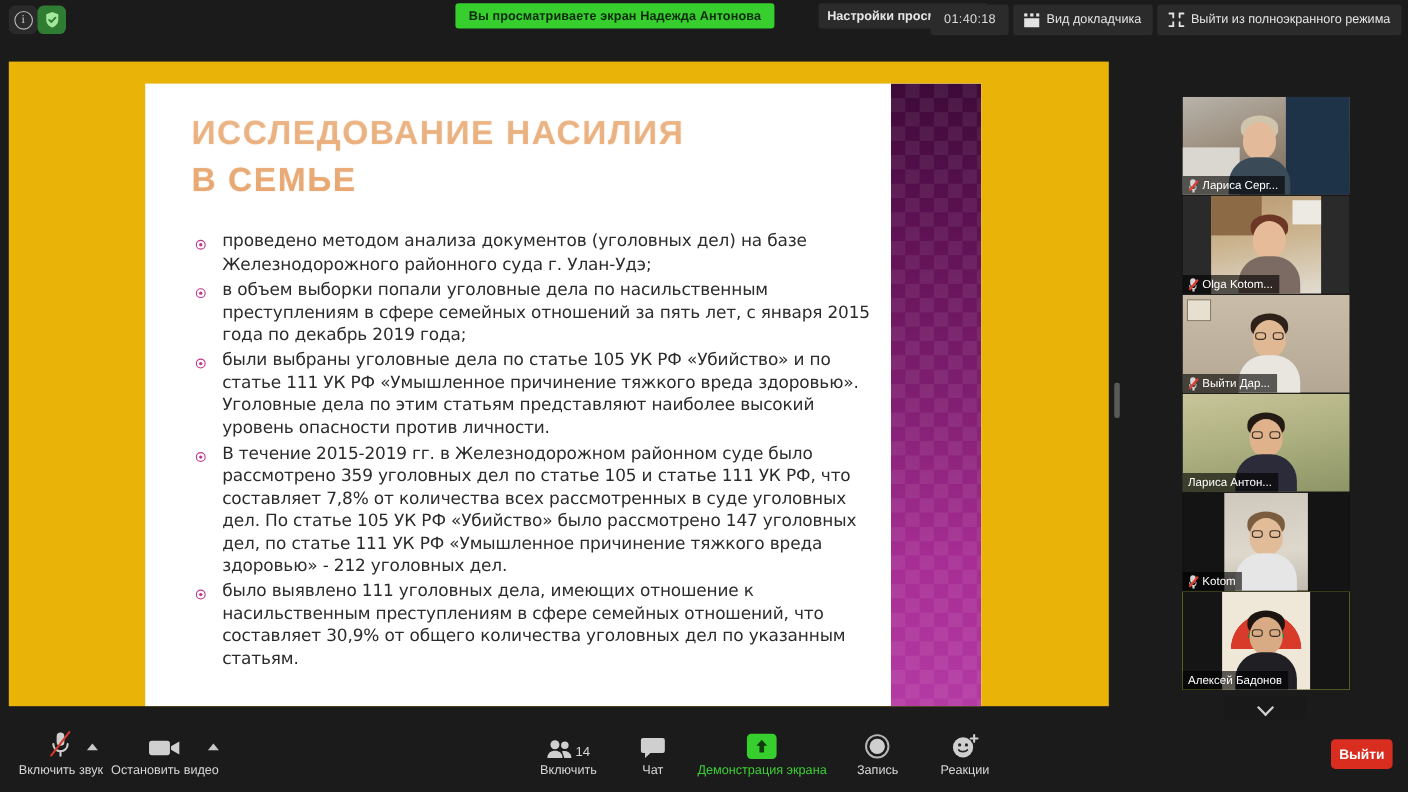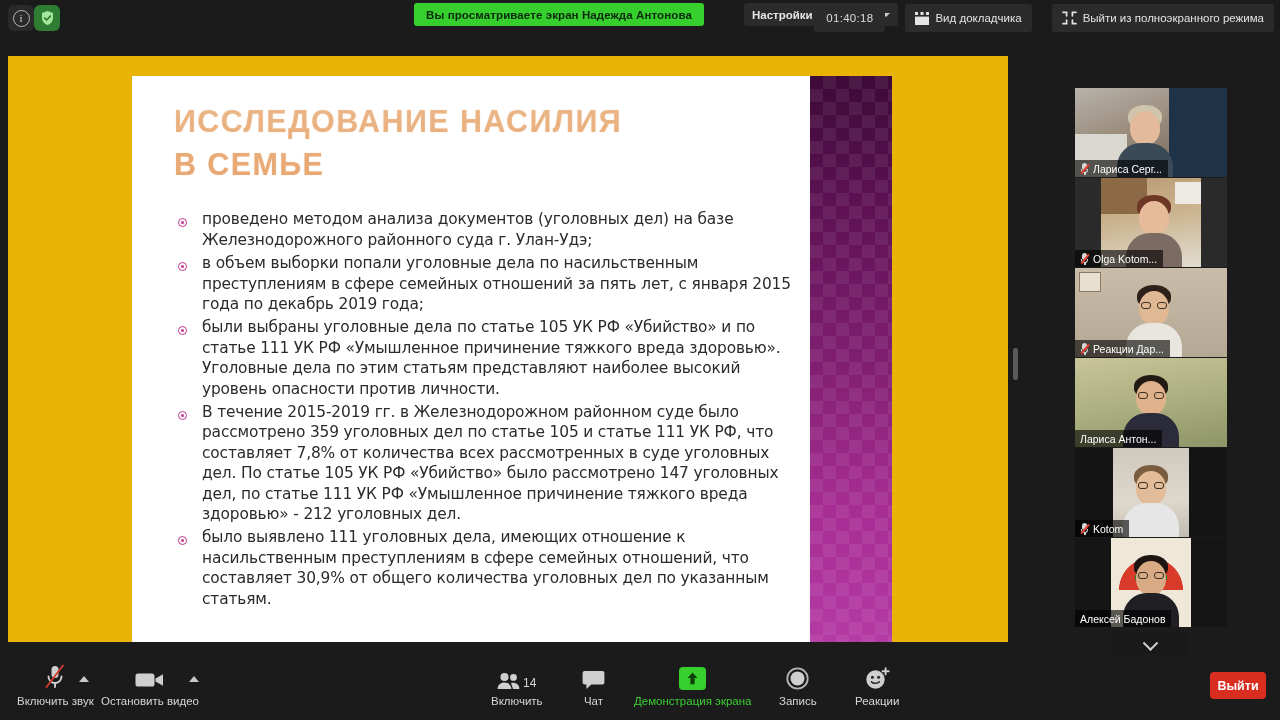--- a/index.html
+++ b/index.html
@@ -39,21 +39,21 @@
     white-space:nowrap; overflow:hidden;
   }
   #view-settings {
     position:absolute; left:744px; top:3px; height:23px;
     display:flex; align-items:center; gap:5px;
     padding:0 8px; border-radius:3px; background:#2b2b2b;
     color:#e6e6e6; font-size:11.5px; font-weight:bold; white-space:nowrap;
   }
   .chev-d { width:0;height:0;border-left:4px solid transparent;border-right:4px solid transparent;
             border-top:4px solid #cfcfcf; }
-  #tb-right { position:absolute; right:6px; top:4px; height:28px; display:flex; align-items:center; gap:20px; }
+  #tb-right { position:absolute; right:6px; top:4px; height:28px; display:flex; align-items:center; gap:4px; }
   .tb-chip {
     height:28px; display:flex; align-items:center; gap:6px; padding:0 10px;
     background:#2b2b2b; border-radius:3px; color:#e3e3e3; font-size:11.5px;
     white-space:nowrap;
   }
   .tb-chip.timer { font-size:11.5px; letter-spacing:.3px; padding:0 12px; color:#dcdcdc; }
 
   
   #stage {
     position:absolute; left:8px; top:56px; width:1000px; height:586px;
@@ -326,21 +326,21 @@
           <div class="torso" style="background:#e9e6df;"></div>
         </div>
       </div>
       <div class="namebar">
         <span class="mic-muted">
           <span class="body"></span>
             <span class="stand"></span>
             <span class="post"></span>
             <span class="slash"></span>
         </span>
-        <span class="tile-name">Реакции Дар...</span>
+        <span class="tile-name">Выйти Дар...</span>
       </div>
     </div>
 
     <div class="tile">
       <div class="vid" style="background:linear-gradient(170deg,#c8c59a 0%,#a9ad7d 55%,#8d9466 100%);">
         <div class="person" style="left:50%;">
           <div class="hair" style="background:#241a14;"></div>
           <div class="head" style="background:#dfb28c;top:8px;"></div>
           <div class="glasses">
               <i class="l"></i>

